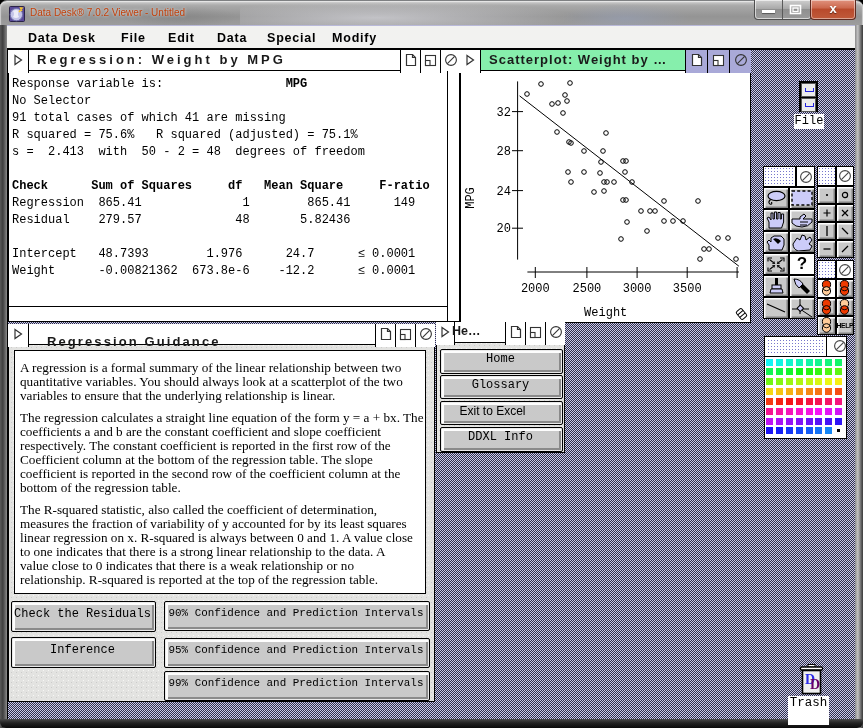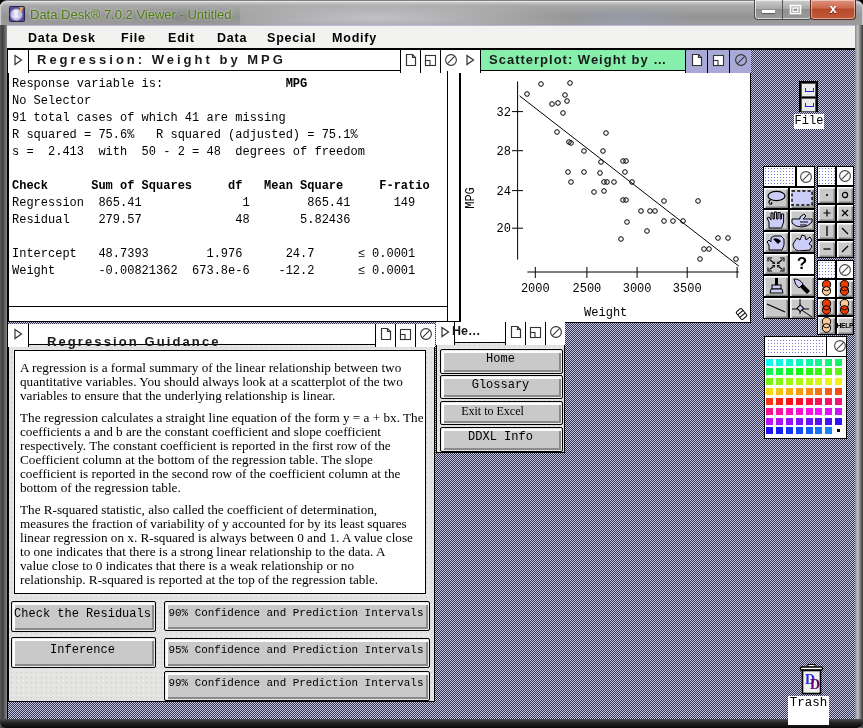--- a/index.html
+++ b/index.html
@@ -20,21 +20,21 @@
 <div class="ab" style="left:240px;top:2px;width:340px;height:26px;background:radial-gradient(ellipse at 40% 60%, rgba(225,225,232,.6), rgba(210,210,215,0) 70%);"></div>
 <div class="ab" style="left:560px;top:4px;width:130px;height:24px;background:radial-gradient(ellipse at 50% 60%, rgba(150,160,185,.55), rgba(140,150,170,0) 70%);"></div>
 <div class="ab" style="left:120px;top:6px;width:120px;height:22px;background:radial-gradient(ellipse at 50% 50%, rgba(120,120,120,.45), rgba(120,120,120,0) 70%);"></div>
 <div class="ab" style="left:9px;top:6px;width:16px;height:16px;">
 <svg width="16" height="16" viewBox="0 0 16 16">
       <rect x="0.5" y="0.5" width="15" height="15" rx="1" fill="#5a4a9a" stroke="#2a2348"></rect>
       <circle cx="7.4" cy="8.6" r="6.2" fill="#c4c4e8" stroke="#7070a8"></circle>
       <path d="M4 5 q3 -2 6 0 q-2 3 0 6 q-3 2 -6 0 q2 -3 0 -6z" fill="#ececf8"></path>
       <path d="M10 6 L13 2.2 L11.6 2 L12.8 5" stroke="#f0c030" stroke-width="1.6" fill="none"></path>
     </svg></div>
-<div class="ab" style="left:30px;top:7px;font-size:13px;color:#4d7c0f;text-shadow:0 0 3px rgba(255,255,255,.8);">Data Desk® 7.0.2 Viewer - Untitled</div>
+<div class="ab" style="left:30px;top:7px;font-size:10px;color:#c2410c;text-shadow:0 0 3px rgba(255,255,255,.8);">Data Desk® 7.0.2 Viewer - Untitled</div>
 <div class="ab" style="left:754px;top:0;width:100px;height:19px;">
 <div class="ab" style="left:0;top:0;width:56px;height:19px;border:1px solid #4e4e4e;border-top:none;border-radius:0 0 4px 4px;background:linear-gradient(180deg,#cfcfcf,#a9a9a9 45%,#8f8f8f 50%,#9b9b9b);box-shadow:inset 0 0 0 1px rgba(255,255,255,.6);"></div>
 <div class="ab" style="left:28px;top:0;width:1px;height:19px;background:#5a5a5a;"></div>
 <div class="ab" style="left:56px;top:0;width:44px;height:19px;border:1px solid #5e2a20;border-top:none;border-radius:0 0 4px 4px;background:linear-gradient(180deg,#e0927e,#cd6a50 40%,#b94a2c 50%,#c05a3a);box-shadow:inset 0 0 0 1px rgba(255,255,255,.45);"></div>
 <div class="ab" style="left:8px;top:10px;width:13px;height:3px;background:#fff;box-shadow:0 1px 1px rgba(0,0,0,.4);"></div>
 <svg class="ab" style="left:35px;top:4px;" width="14" height="11" viewBox="0 0 14 11">
       <rect x="1.5" y="1.5" width="10" height="8" fill="none" stroke="#fff" stroke-width="1.6"></rect>
       <rect x="4" y="4" width="5" height="3.5" fill="none" stroke="#fff" stroke-width="1.3"></rect>
     </svg>
 <div class="ab" style="left:68px;top:1px;width:22px;height:16px;color:#fff;font-weight:bold;font-size:13px;text-align:center;text-shadow:0 1px 1px rgba(0,0,0,.5);">x</div>
@@ -231,21 +231,21 @@
     <div class="ab" style="left:109px;top:0;width:19px;height:20px;border-left:1px solid #000;background:#fff;text-align:center;padding-top:3px;"><svg width="14" height="14" viewBox="0 0 14 14">
         <circle cx="7" cy="7" r="5.4" fill="none" stroke="#333" stroke-width="1.1"></circle>
         <line x1="3.4" y1="10.6" x2="10.6" y2="3.4" stroke="#333" stroke-width="1.1"></line>
       </svg></div>
   </div>
 <div class="btn2" style="left:440px;top:349px;width:121px;height:23px;"></div>
 <div class="btxt" style="left:440px;top:352px;width:121px;font-family:'Liberation Mono',monospace;font-size:12px;">Home</div>
 <div class="btn2" style="left:440px;top:375px;width:121px;height:22px;"></div>
 <div class="btxt" style="left:440px;top:378px;width:121px;font-family:'Liberation Mono',monospace;font-size:12px;">Glossary</div>
 <div class="btn2" style="left:440px;top:401px;width:121px;height:22px;"></div>
-<div class="btxt" style="left:440px;top:404px;width:105px;font-family:Liberation Serif, serif;font-size:12px;">Exit to Excel</div>
+<div class="btxt" style="left:440px;top:404px;width:105px;font-family:Liberation Sans, sans-serif;font-size:12px;">Exit to Excel</div>
 <div class="btn2" style="left:440px;top:427px;width:121px;height:23px;"></div>
 <div class="btxt" style="left:440px;top:430px;width:121px;font-family:'Liberation Mono',monospace;font-size:12px;">DDXL Info</div>
 <div class="ab" style="left:799px;top:81px;width:19px;height:31px;background:#000;">
 <div class="ab" style="left:2px;top:2px;width:13px;height:12px;background:#ececec;border:1px solid #555;"></div>
 <div class="ab" style="left:2px;top:17px;width:13px;height:12px;background:#ececec;border:1px solid #555;"></div>
 <div class="ab" style="left:6px;top:7px;width:7px;height:3px;border:1px solid #2222dd;border-top:none;"></div>
 <div class="ab" style="left:6px;top:22px;width:7px;height:3px;border:1px solid #2222dd;border-top:none;"></div>
 </div>
 <div class="ab mono" style="left:794px;top:114px;width:30px;height:15px;background:#fff;font-size:12px;text-align:center;">File</div>
 <div class="ab" style="left:763px;top:166px;width:33px;height:21px;background-image:radial-gradient(#7777cc 0.7px, transparent 0.8px);background-size:3px 3px;background-color:#fff;border:1px solid #000;box-sizing:border-box;"></div>

